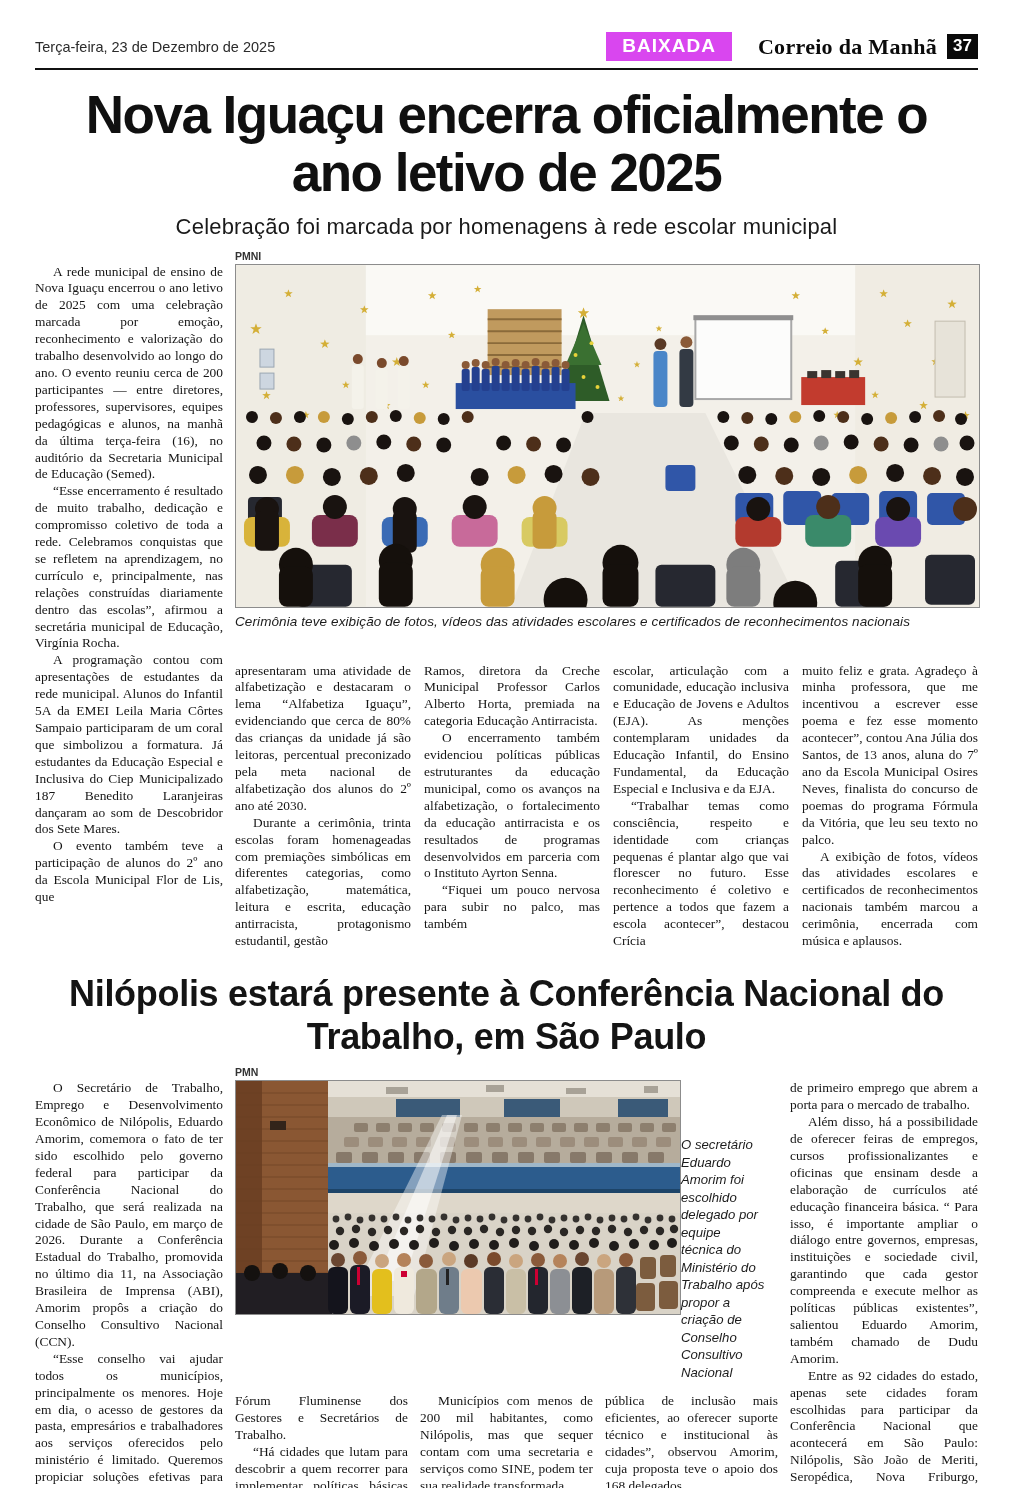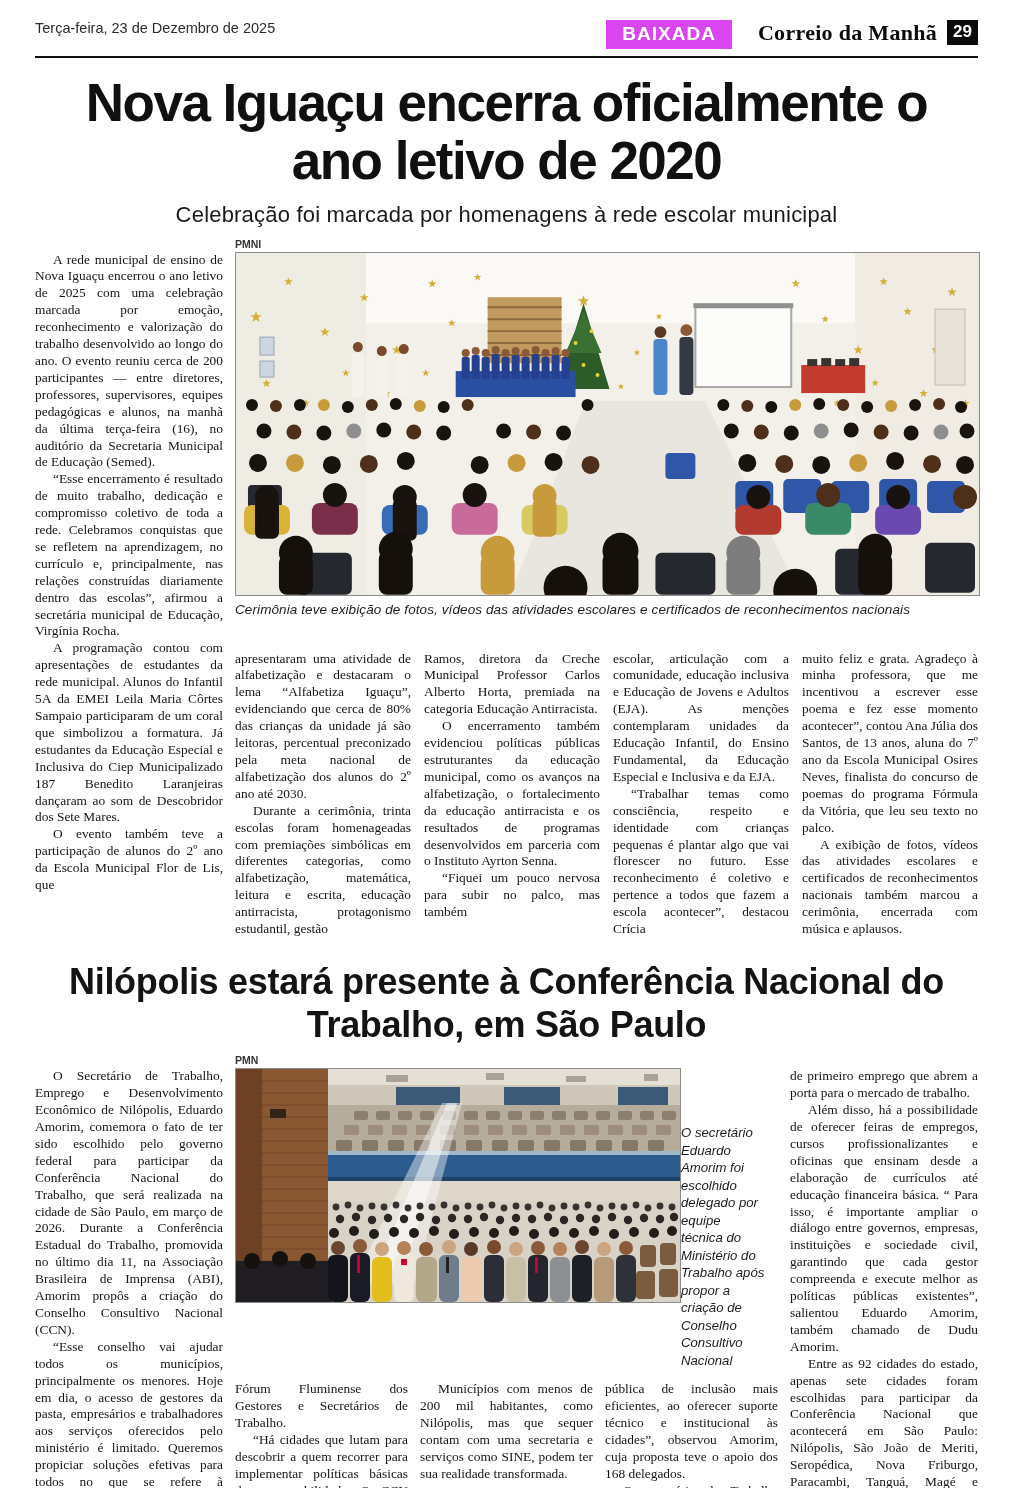--- a/index.html
+++ b/index.html
@@ -2,21 +2,21 @@
 <html lang="pt"><head>
 <meta charset="utf-8">
 <style>
   html,body{margin:0;padding:0;background:#ffffff;}
   .page{
     width:1010px;height:1488px;box-sizing:border-box;
     padding:0 32px 0 35px;background:#fff;overflow:hidden;
     font-family:"Liberation Serif",serif;color:#141414;position:relative;
   }
   
-  .topbar{margin-top:20px;display:flex;align-items:flex-start;}
+  .topbar{margin-top:32px;display:flex;align-items:center;}
   .issue-date{flex:1;font-family:"Liberation Sans",sans-serif;font-size:14.5px;color:#2b2b2b;}
   .section-badge{
     background:#d946ef;color:#fff;font-family:"Liberation Sans",sans-serif;
     font-weight:bold;font-size:19px;letter-spacing:1px;padding:3px 16px 4px;margin-right:26px;
   }
   .masthead{font-family:"Liberation Serif",serif;font-weight:bold;font-size:22px;color:#0a0a0a;letter-spacing:0.3px;margin-right:10px;}
   .pagenum{background:#0a0a0a;color:#fff;font-family:"Liberation Sans",sans-serif;font-weight:bold;font-size:17px;padding:2px 6px 3px;}
   .rule{border-bottom:2px solid #111;margin-top:7px;}
   
   h1.main-head{
@@ -63,25 +63,25 @@
 </style>
 </head>
 <body>
 
 <div class="page">
 
   <header class="topbar">
     <span class="issue-date">Terça-feira, 23 de Dezembro de 2025</span>
     <span class="section-badge">BAIXADA</span>
     <span class="masthead">Correio da Manhã</span>
-    <span class="pagenum">29</span>
+    <span class="pagenum">37</span>
   </header>
   <div class="rule"></div>
 
-  <h1 class="main-head">Nova Iguaçu encerra oficialmente o ano letivo de 2020</h1>
+  <h1 class="main-head">Nova Iguaçu encerra oficialmente o ano letivo de 2025</h1>
   <p class="sub-head">Celebração foi marcada por homenagens à rede escolar municipal</p>
 
   <section class="a1 bodytext">
     <div class="leftcol col">
         <p class="ind">A rede municipal de ensino de Nova Iguaçu encerrou o ano letivo de 2025 com uma celebração marcada por emoção, reconhecimento e valorização do trabalho desenvolvido ao longo do ano. O evento reuniu cerca de 200 participantes — entre diretores, professores, supervisores, equipes pedagógicas e alunos, na manhã da última terça-feira (16), no auditório da Secretaria Municipal de Educação (Semed).</p>
         <p class="ind">“Esse encerramento é resultado de muito trabalho, dedicação e compromisso coletivo de toda a rede. Celebramos conquistas que se refletem na aprendizagem, no currículo e, principalmente, nas relações construídas diariamente dentro das escolas”, afirmou a secretária municipal de Educação, Virgínia Rocha.</p>
         <p class="ind">A programação contou com apresentações de estudantes da rede municipal. Alunos do Infantil 5A da EMEI Leila Maria Côrtes Sampaio participaram de um coral que simbolizou a formatura. Já estudantes da Educação Especial e Inclusiva do Ciep Municipalizado 187 Benedito Laranjeiras dançaram ao som de Descobridor dos Sete Mares.</p>
         <p class="ind">O evento também teve a participação de alunos do 2º ano da Escola Municipal Flor de Lis, que</p>
       </div>
     <div class="a1-right">

